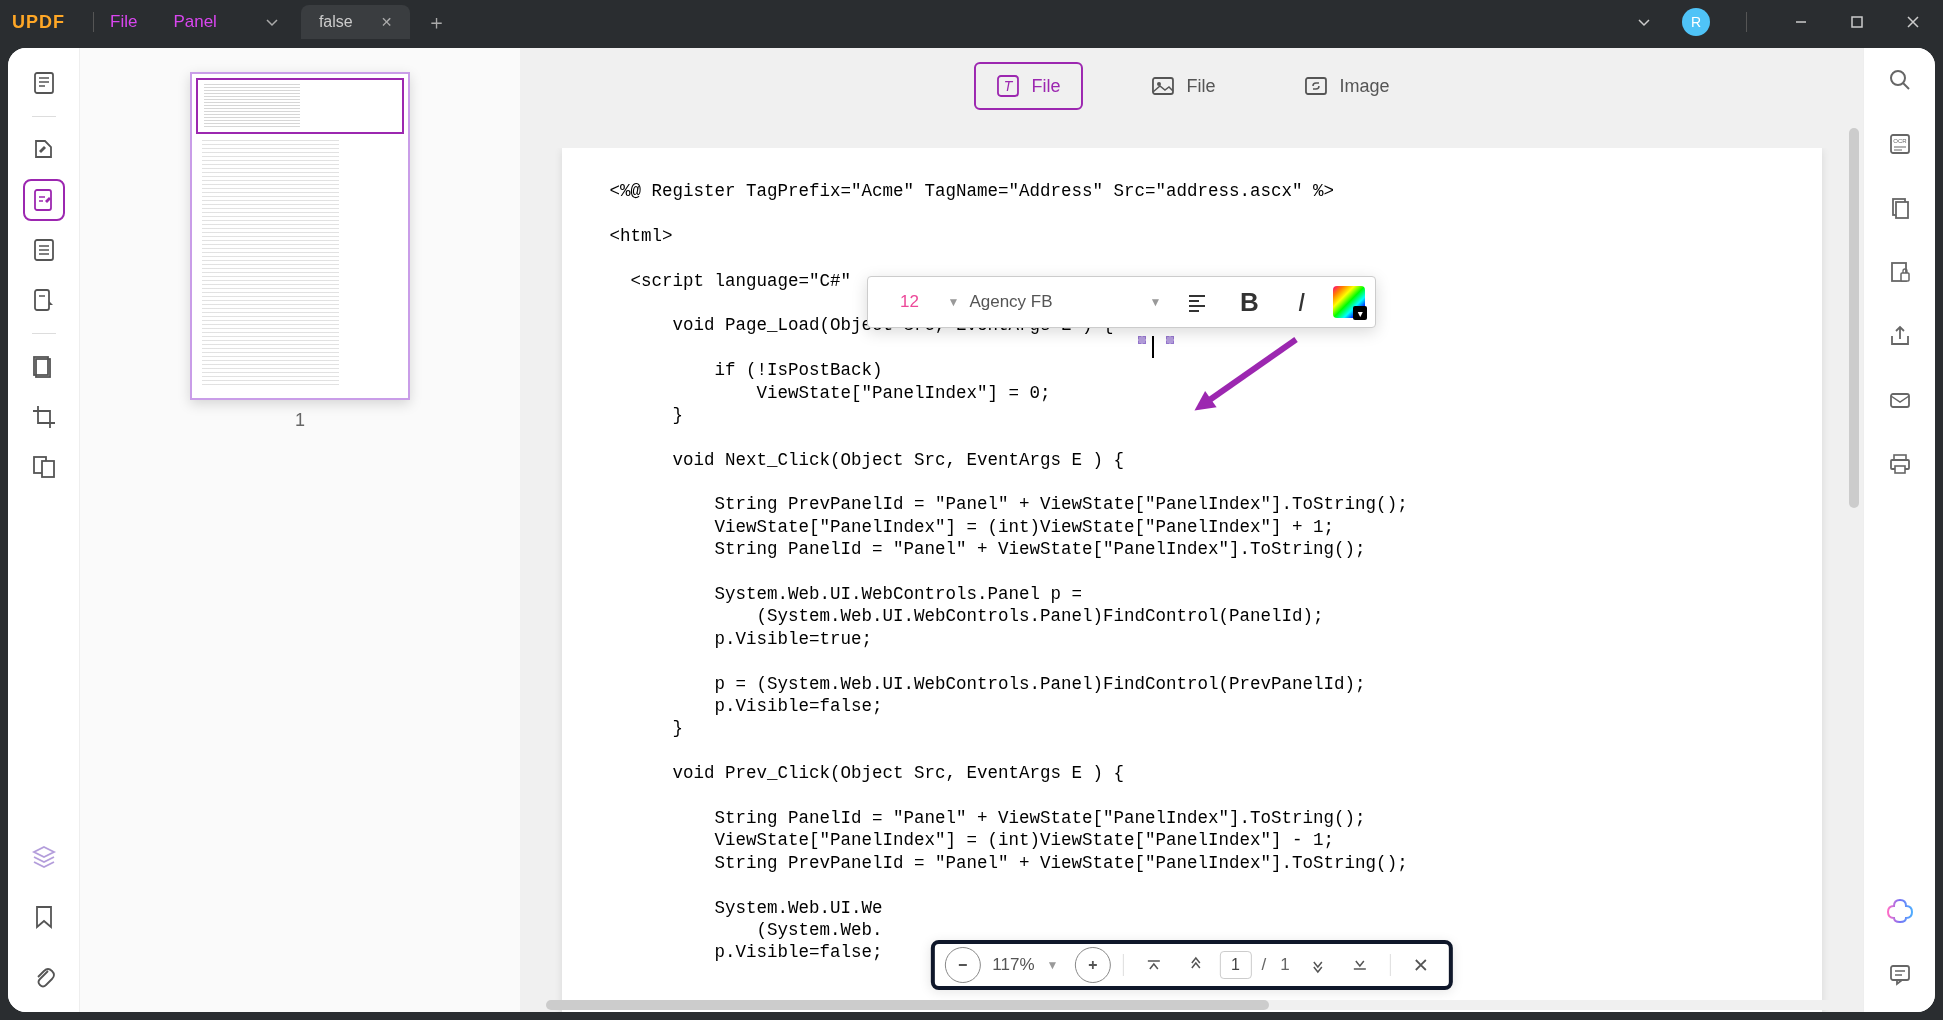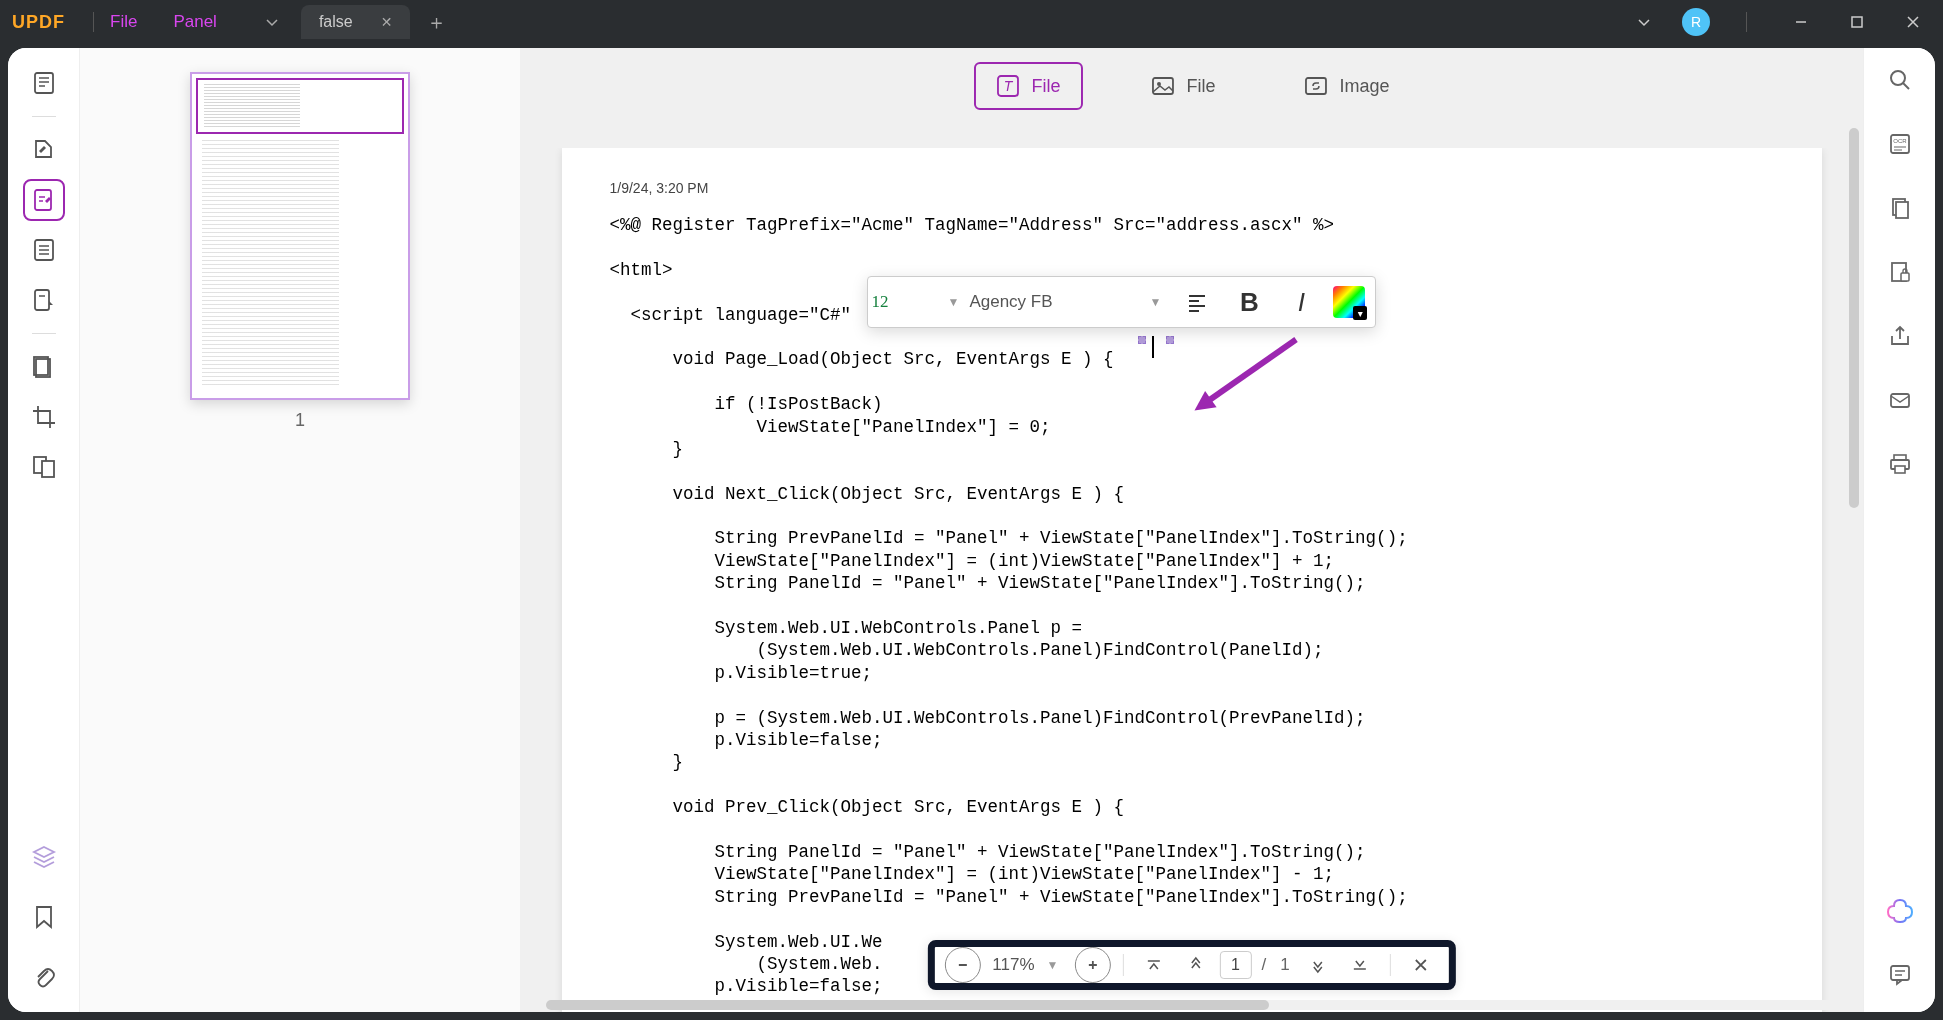--- a/index.html
+++ b/index.html
@@ -44,40 +44,40 @@
 .et-btn { display:flex; align-items:center; gap: 12px; padding: 10px 20px; cursor:pointer; color:#555; font-size: 18px; border-radius: 6px; }
 .et-btn.active { border: 2px solid #9c27b0; color: #9c27b0; }
 
 .doc-container { position:absolute; top: 100px; left: 26px; right: 26px; bottom: 0; overflow:auto; }
 .doc-page { background:#fff; width: 1260px; margin: 0 auto; padding: 32px 48px; box-shadow: 0 2px 8px rgba(0,0,0,0.1); min-height: 900px; position:relative; }
 .doc-date { font-size: 14px; color:#444; margin-bottom: 18px; }
 .doc-code { font-family: "Consolas", "Courier New", monospace; font-size: 17.5px; line-height: 1.28; color:#000; white-space:pre; }
 
 
 .fmt-toolbar { position:absolute; top: 128px; left: 305px; background:#fff; border:1px solid #ccc; border-radius: 4px; box-shadow: 0 4px 16px rgba(0,0,0,0.15); display:flex; align-items:center; padding: 4px; height: 52px; z-index: 10; }
-.fmt-input { width: 76px; border:none; font-size:17px; color:#15803d; outline:none;font-family:Liberation Serif, serif; }
+.fmt-input { width: 76px; border:none; font-size:17px; color:#ec4899; text-align:center; outline:none; }
 .fmt-dd { color:#999; font-size:12px; margin-right: 10px; cursor:pointer; }
 .fmt-font { width: 180px; border:none; font-size:17px; color:#555; outline:none; }
 .fmt-btn { width: 52px; height: 44px; display:flex; align-items:center; justify-content:center; cursor:pointer; font-size:26px; color:#333; }
 .fmt-color { width:32px; height:32px; background: linear-gradient(135deg, #ff0080, #ff8000, #ffff00, #00ff00, #00ffff, #0000ff, #8000ff); border-radius:4px; margin:0 6px; position:relative; cursor:pointer; }
 .fmt-color::after { content:'▾'; position:absolute; right:-2px; bottom:-2px; background:#000; color:#fff; font-size:10px; width:14px; height:14px; border-radius:2px; display:flex; align-items:center; justify-content:center; }
 
 
 .text-handles { position:absolute; top: 188px; left: 576px; width: 36px; height: 22px; z-index:5; }
 .handle { width: 8px; height: 8px; background: #b39ddb; border:1px dashed #9575cd; position:absolute; }
 .handle.tl { top:0; left:0; } .handle.tr { top:0; right:0; }
 .cursor-line { position:absolute; left:14px; top:0; width:2px; height:22px; background:#000; }
 
 
 .arrow { position:absolute; top: 220px; left: 634px; transform: rotate(-35deg); z-index:4; }
 .arrow-line { width: 110px; height: 6px; background: #9c27b0; }
 .arrow-head { position:absolute; left:-14px; top:-7px; width:0; height:0; border-right: 20px solid #9c27b0; border-top: 10px solid transparent; border-bottom: 10px solid transparent; }
 
 
-.pager { position:absolute; bottom: 22px; left: 50%; transform:translateX(-50%); background:#fff; border:7px solid #0f172a; border-radius: 8px; box-shadow: 0 2px 12px rgba(0,0,0,0.1); display:flex; align-items:center; padding: 6px 10px; gap: 6px; height: 50px; }
+.pager { position:absolute; bottom: 22px; left: 50%; transform:translateX(-50%); background:#fff; border:4px solid #0f172a; border-radius: 8px; box-shadow: 0 2px 12px rgba(0,0,0,0.1); display:flex; align-items:center; padding: 6px 10px; gap: 6px; height: 50px; }
 .pg-btn { width: 36px; height: 36px; display:flex; align-items:center; justify-content:center; cursor:pointer; color:#555; border-radius:50%; }
 .pg-btn.circ { border:1.5px solid #888; }
 .pg-zoom { font-size:17px; color:#555; padding: 0 6px; }
 .pg-sep { width:1px; height:22px; background:#ddd; margin:0 6px; }
 .pg-input { width: 32px; border:1px solid #ccc; border-radius:4px; text-align:center; font-size:16px; padding:4px 2px; color:#444; }
 .pg-total { font-size:17px; color:#666; margin: 0 4px; }
 
 
 .right-toolbar { width: 72px; background:#fff; border-left:1px solid #eee; display:flex; flex-direction:column; align-items:center; padding-top: 14px; gap: 28px; }
 .rt-btn { width:36px; height:36px; display:flex; align-items:center; justify-content:center; cursor:pointer; color:#666; }
@@ -255,21 +255,20 @@
         <span>Image</span>
       </div>
     </div>
 
     <div class="vscroll">
         <div class="vscroll-thumb"></div>
       </div>
 
     <div class="doc-container">
       <div class="doc-page">
-        <div class="doc-date">1/9/24, 3:20 PM</div>
         <div class="doc-code">&lt;%@ Register TagPrefix="Acme" TagName="Address" Src="address.ascx" %&gt;
 
 &lt;html&gt;
 
   &lt;script language="C#"
 
       void Page_Load(Object Src, EventArgs E ) {
 
           if (!IsPostBack)
               ViewState["PanelIndex"] = 0;

